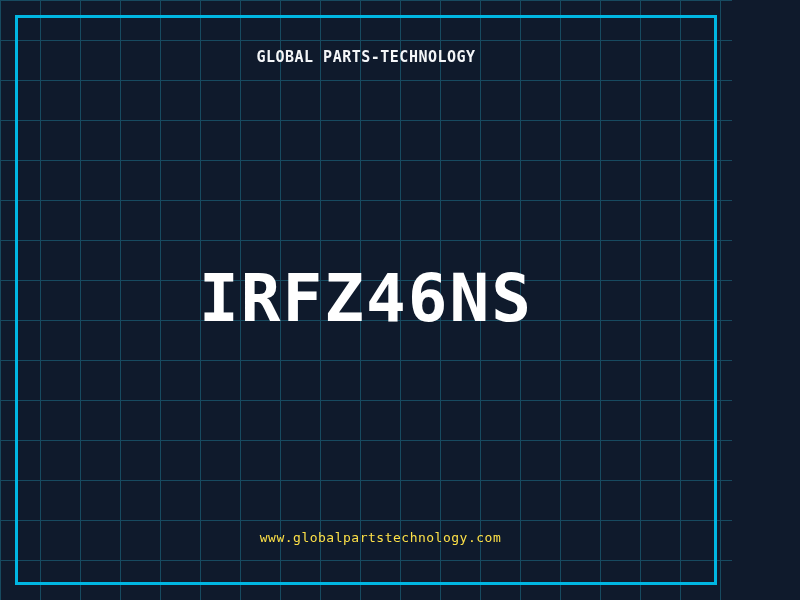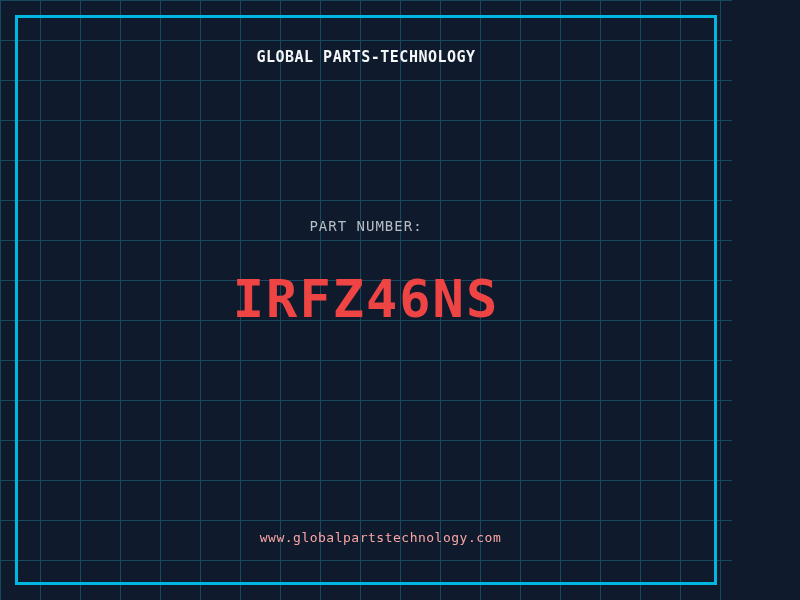--- a/index.html
+++ b/index.html
@@ -53,42 +53,41 @@
     color: #2ab7d8;
   }
   .part-label {
     top: 218px;
     font-size: 14px;
     letter-spacing: 1px;
     color: #b6bec6;
   }
   .part-number {
     top: 262px;
-    font-size: 52px;
+    font-size: 66px;
     line-height: 74px;
     letter-spacing: 2px;
     font-weight: bold;
-    color: #ef4444;
+    color: #ffffff;
   }
   .website {
     top: 530px;
     font-size: 13px;
     letter-spacing: 0.5px;
-    color: #fca5a5;
+    color: #fde047;
     margin-left: 29px;
   }
 </style>
 </head>
 <body>
 
 <div class="stage">
   <div class="grid-bg"></div>
   <div class="frame"></div>
 
   <div class="txt company">GLOBAL PARTS-TECHNOLOGY</div>
 
 
-  <div class="txt part-label">PART NUMBER:</div>
 
   <div class="txt part-number">IRFZ46NS</div>
 
   <div class="txt website">www.globalpartstechnology.com</div>
 </div>
 
 </body></html>

